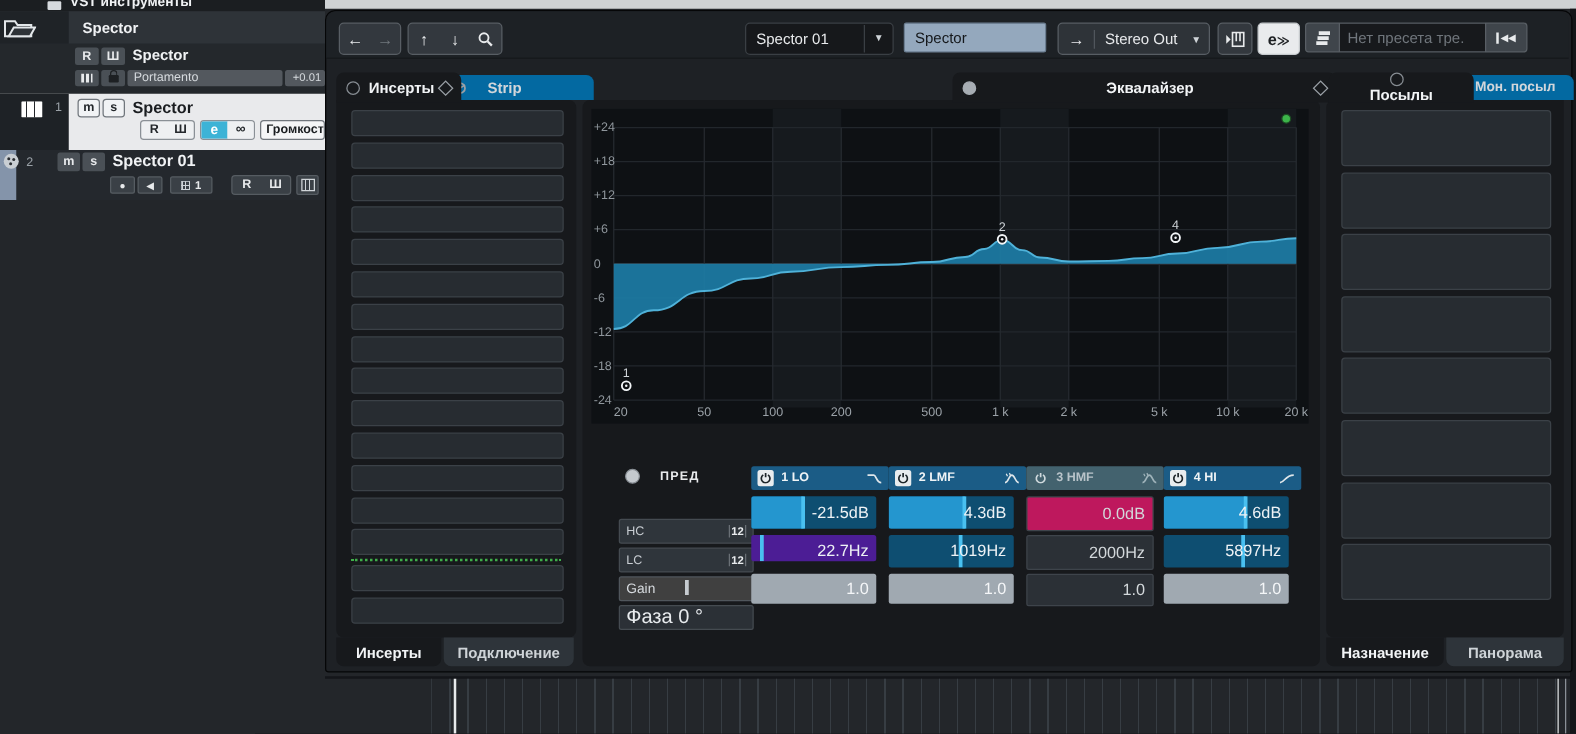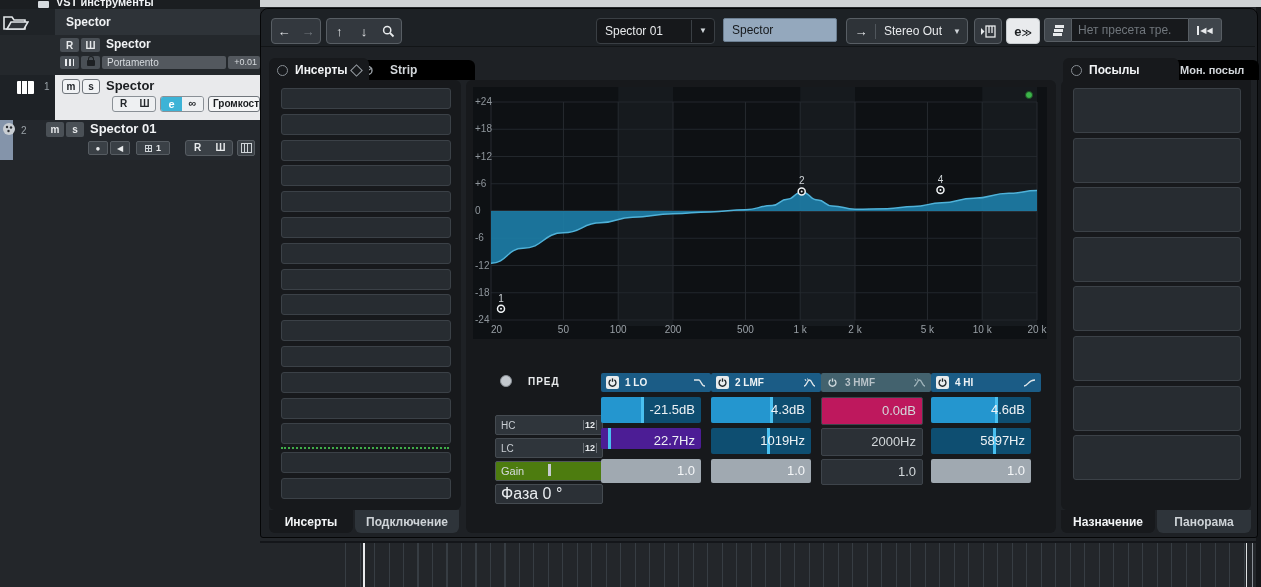--- a/index.html
+++ b/index.html
@@ -13,21 +13,21 @@
   .trk-btn-dark{background:#3a4046;border:1px solid #565c62;}
   .lt-btn{display:inline-flex;align-items:center;justify-content:center;background:#f1f3f5;color:#23272b;
           font-size:10px;font-weight:bold;border:1px solid #70767c;border-radius:3px;}
   .fieldgray{background:#53585e;color:#d6dade;font-size:10px;border-radius:2px;overflow:hidden;white-space:nowrap;}
   
   #csw{position:absolute;left:260px;top:8px;width:996px;height:528px;background:#1e2125;
        border:1px solid #050607;border-radius:8px 8px 3px 3px;}
   .hbtn{position:absolute;top:9px;height:24px;background:#33383e;border:1px solid #585e64;border-radius:4px;
         display:flex;align-items:center;justify-content:center;color:#e8eaec;font-size:13px;}
   .tab{position:absolute;display:flex;align-items:center;font-size:12px;font-weight:bold;color:#d2d6da;
-       border-radius:6px 6px 0 0;background:#000000;padding:0 8px;height:22px;}
+       border-radius:6px 6px 0 0;background:#0369a1;padding:0 8px;height:22px;}
   .tab.sel{background:#17191c;color:#f2f4f6;height:24px;z-index:3;}
   .tab-bottom{position:absolute;display:flex;align-items:center;justify-content:center;font-size:12px;font-weight:bold;
        color:#ced3d7;border-radius:0 0 6px 6px;background:#2e343a;height:23px;}
   .tab-bottom.sel{background:#17191c;color:#f2f4f6;z-index:3;}
   .led{width:9px;height:9px;border-radius:50%;border:1px solid #878d93;display:inline-block;margin-right:7px;flex:none;}
   .led.fill{background:#a7adb3;border-color:#a7adb3;}
   .diamond{width:7px;height:7px;border:1px solid #9aa0a6;transform:rotate(45deg);display:inline-block;margin-left:auto;flex:none;}
   .body-panel{position:absolute;background:#17191c;border-radius:6px;}
   .slot{position:absolute;left:12px;background:#272c31;border:1px solid #3b4147;border-radius:3px;}
   
@@ -222,20 +222,25 @@
           <div class="slot" style="top: 397.8px; width: 168px; height: 19px;"></div>
         </div>
     </div>
     <div class="tab-bottom sel" style="left:8px;top:501px;width:84px;">
       <span>Инсерты</span>
     </div>
     <div class="tab-bottom" style="left:94px;top:501px;width:104px;">
       <span>Подключение</span>
     </div>
 
+    <div class="tab sel" style="left:501px;top:49px;width:291px;">
+      <span class="led fill"></span>
+      <span style="margin:0 auto;">Эквалайзер</span>
+      <span class="diamond" style="margin-left:0;"></span>
+    </div>
     <div class="body-panel" style="left:205px;top:71px;width:590px;height:453px;">
       <svg id="eq-graph" class="abs" style="left:7px;top:7px;" width="574" height="252" viewBox="0 0 574 252">
           <rect x="0" y="0" width="574" height="252" fill="#0e1114"></rect>
           <rect x="145.2125407891554" y="0" width="54.78745921084459" height="239" fill="#161a1e"></rect>
           <rect x="327.2125407891554" y="0" width="54.78745921084459" height="239" fill="#161a1e"></rect>
           <rect x="509.2125407891554" y="0" width="54.78745921084459" height="239" fill="#161a1e"></rect>
           <line x1="18" y1="15" x2="564" y2="15" stroke="#22272c" stroke-width="1"></line>
           <line x1="18" y1="42.25" x2="564" y2="42.25" stroke="#22272c" stroke-width="1"></line>
           <line x1="18" y1="69.5" x2="564" y2="69.5" stroke="#22272c" stroke-width="1"></line>
           <line x1="18" y1="96.75" x2="564" y2="96.75" stroke="#22272c" stroke-width="1"></line>
@@ -291,21 +296,21 @@
         <span class="abs" style="left:34px;top:295px;width:12px;height:12px;border-radius:50%;background:#c4c9ce;border:1px solid #8a9096;"></span>
         <span class="abs bold" style="left:62px;top:296px;font-size:10px;letter-spacing:1px;color:#e8eaec;">ПРЕД</span>
         <div class="prefield" style="top:316px;">
           <span>HC</span>
           <span style="margin-left:auto;font-size:9px;font-weight:bold;color:#e8ebee;border-left:1px solid #6a7076;border-right:1px solid #6a7076;padding:0 1px;">12</span>
         </div>
         <div class="prefield" style="top:339px;">
           <span>LC</span>
           <span style="margin-left:auto;font-size:9px;font-weight:bold;color:#e8ebee;border-left:1px solid #6a7076;border-right:1px solid #6a7076;padding:0 1px;">12</span>
         </div>
-        <div class="prefield" style="top:362px;background:#4d7c0f;border-color:#50565c;font-size:11px;color:#d6dade;">
+        <div class="prefield" style="top:362px;background:#404040;border-color:#50565c;font-size:11px;color:#d6dade;">
           <span>Gain</span>
           <span style="position:absolute;left:52px;top:2px;width:3px;height:12px;background:#c6cbd0;"></span>
         </div>
         <div class="prefield" style="top:385px;background:#2b3036;justify-content:flex-start;font-size:16px;color:#e8ebee;">
           <span>Фаза 0 °</span>
         </div>
       </div>
 
       <div id="eq-bands">
           <div class="band" style="left: 135px;">
@@ -407,21 +412,21 @@
               <div style="position: absolute; top: 0px; height: 100%; width: 3px; background: rgb(73, 192, 240); left: 62%;"></div>
               <span class="bval" style="line-height: 26px;">5897Hz</span>
             </div>
             <div class="bfield" style="top: 86px; height: 24px; background: rgb(160, 169, 177);">
               <span class="bval" style="line-height: 24px; color: rgb(244, 246, 248);">1.0</span>
             </div>
           </div>
         </div>
     </div>
 
-    <div class="tab sel" style="left:802px;top:49px;width:100px;">
+    <div class="tab sel" style="left:802px;top:49px;width:100px;flex-direction:column;">
       <span class="led"></span>
       <span>Посылы</span>
     </div>
     <div class="tab" style="left:904px;top:51px;width:86px;height:20px;padding:0 4px;">
       <span class="led" style="margin-right:2px;width:7px;height:7px;"></span>
       <span style="font-size:11px;">Мон. посыл</span>
     </div>
     <div class="body-panel" style="left:800px;top:71px;width:190px;height:430px;border-radius:6px 0 6px 6px;">
       <div id="send-slots" style="position:absolute;inset:0;">
           <div class="slot" style="top: 8px; width: 166px; height: 43px;"></div>

